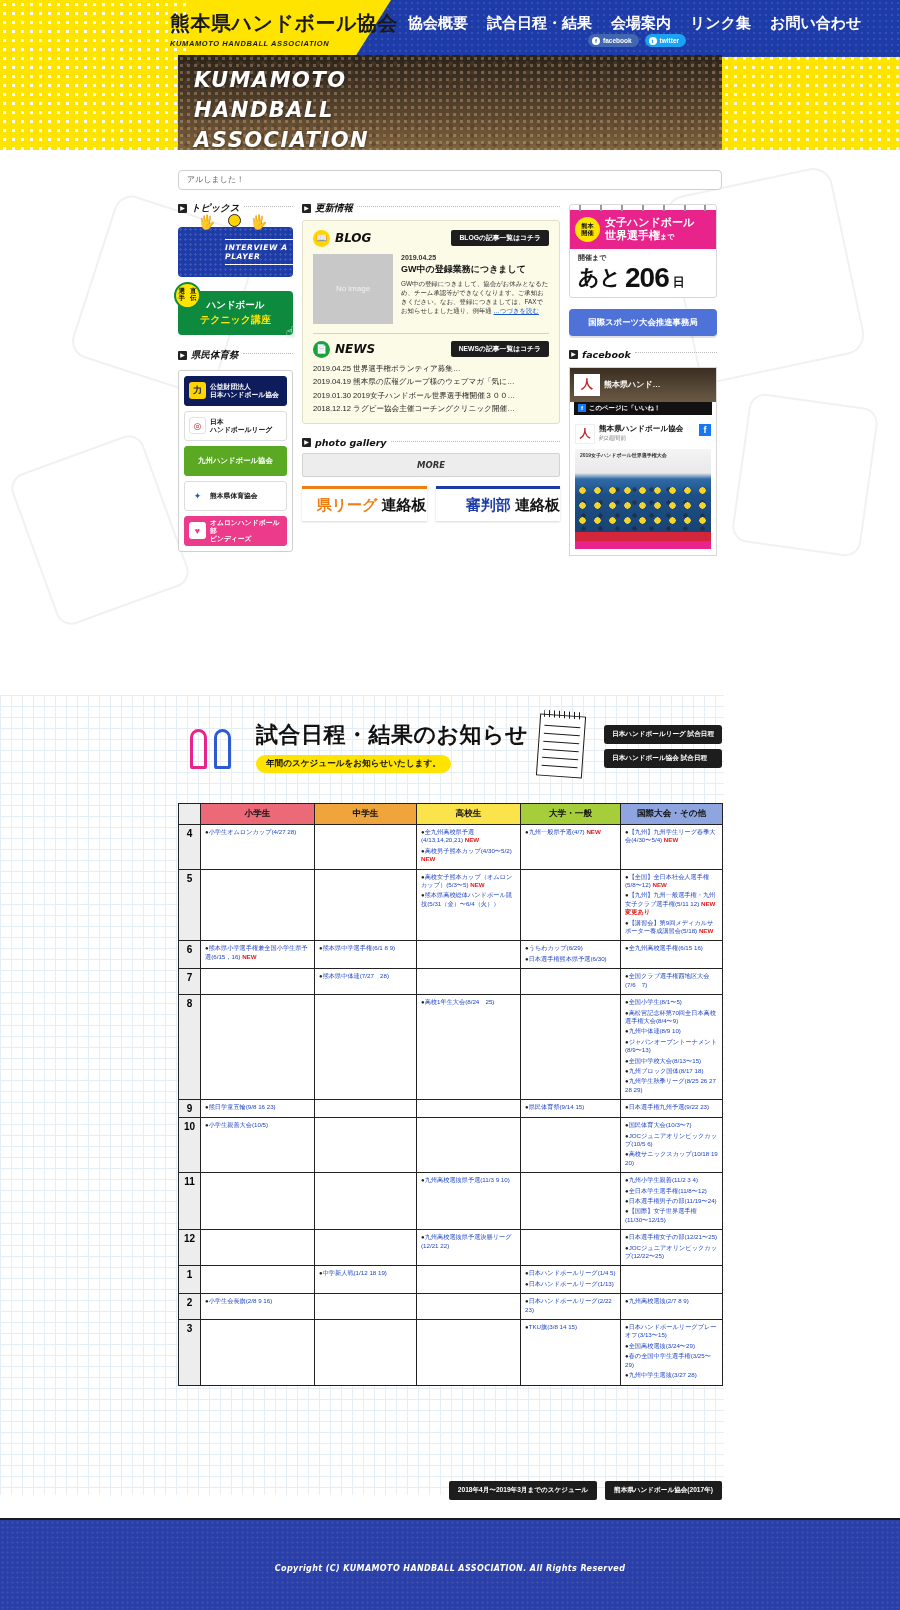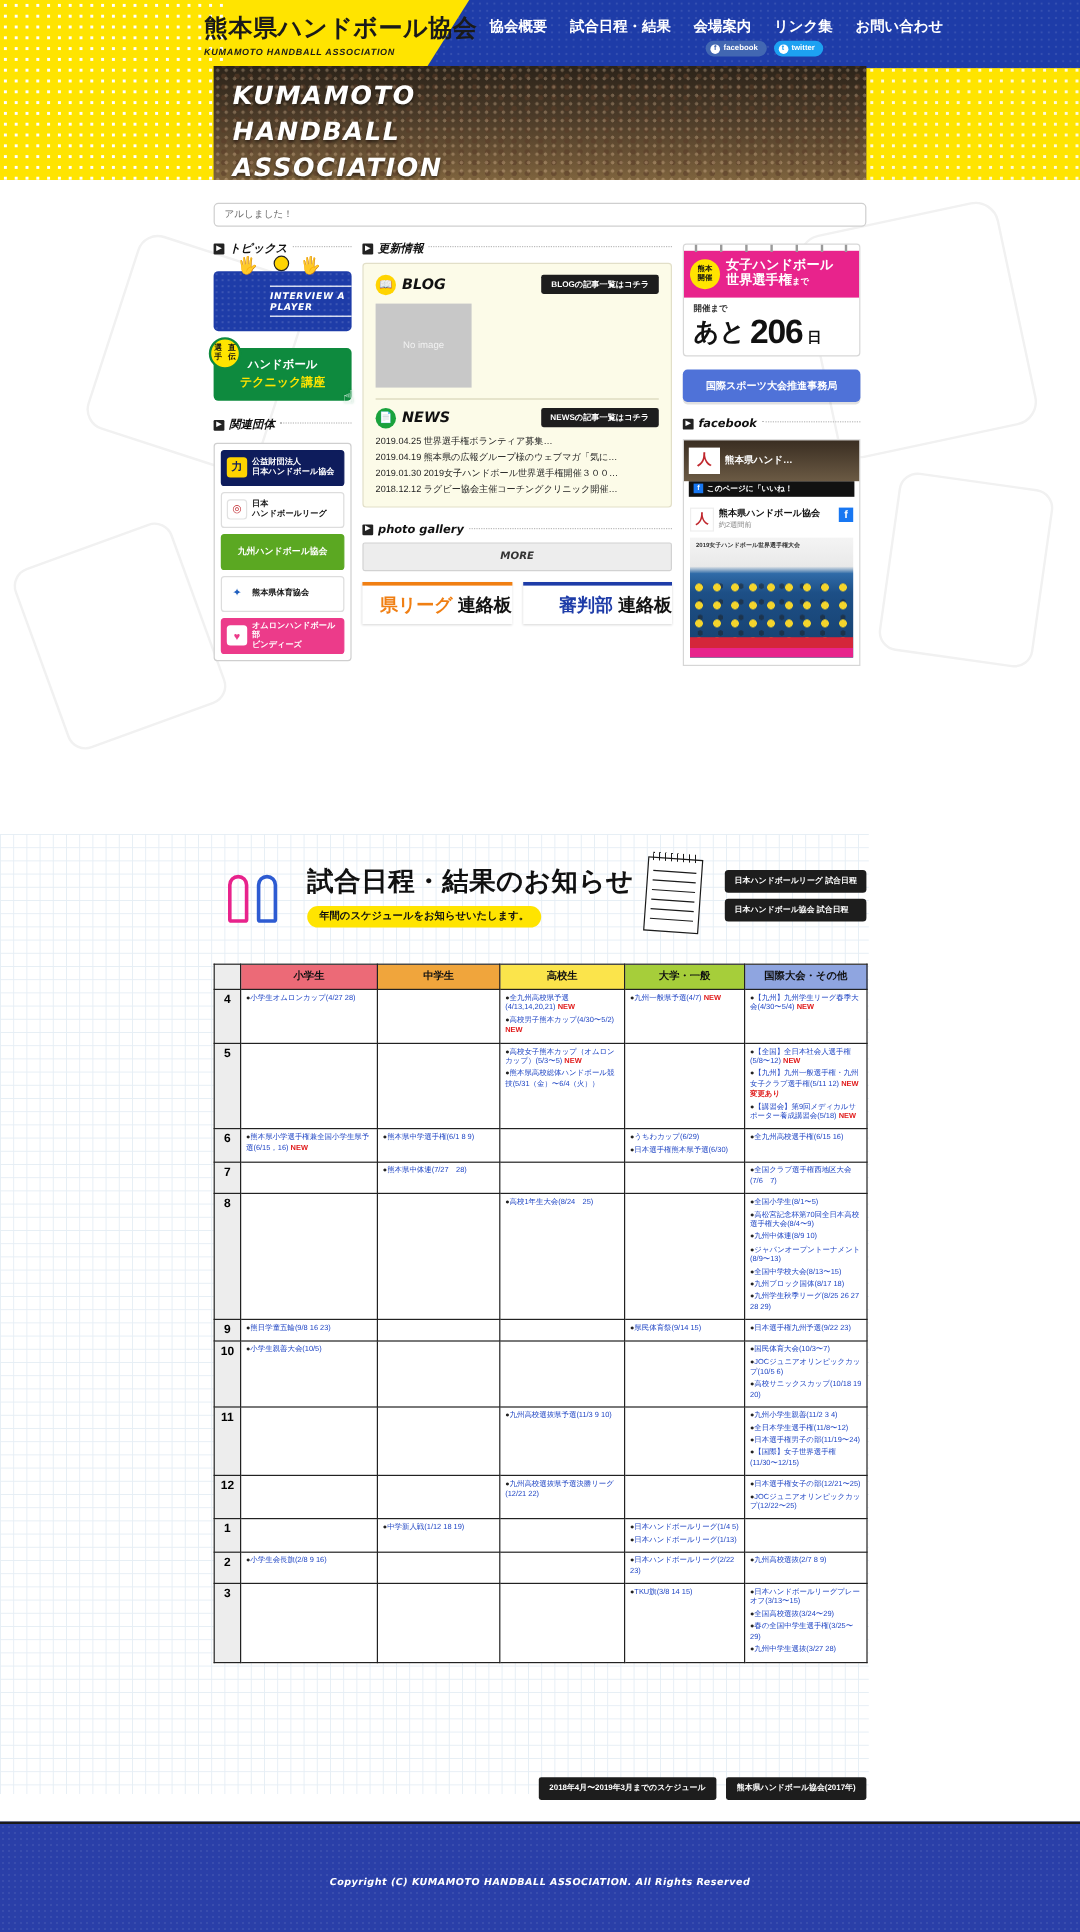--- a/index.html
+++ b/index.html
@@ -45,21 +45,21 @@
   .logo-jp {
     font-size: 20px; font-weight: bold; color: #1a1a1a; letter-spacing: .5px;
     font-family: "DejaVu Sans", sans-serif;
   }
   .logo-en {
     font-size: 7.5px; font-weight: bold; color: #1a1a1a; letter-spacing: .6px;
     font-style: italic; margin-top: 2px;
   }
   .nav { position: absolute; left: 408px; top: 14px; z-index: 6; display: flex; gap: 19px; }
   .nav a {
-    color: #ffffff; font-size: 12px; font-weight: bold; text-decoration: none;
+    color: #ffffff; font-size: 15px; font-weight: bold; text-decoration: none;
     font-family: "DejaVu Sans", sans-serif;
   }
   .social { position: absolute; left: 588px; top: 34px; z-index: 6; display: flex; gap: 6px; }
   .sbtn {
     display: flex; align-items: center; gap: 3px;
     border-radius: 9px; padding: 1px 7px 1px 4px; height: 13px;
     font-size: 6.5px; font-weight: bold; color: #fff;
   }
   .sbtn.fb { background: #4267B2; }
   .sbtn.tw { background: #1DA1F2; }
@@ -455,21 +455,21 @@
           <span>選手</span>
           <span>直伝</span>
         </div>
         <div class="l1">ハンドボール</div>
         <div class="l2">テクニック講座</div>
         <span class="cursor-hand">☝</span>
       </div>
 
       <div class="sec-head" style="margin-top:14px">
         <span class="mk">▶</span>
-        <span class="tt">関連団体</span>
+        <span class="tt">県民体育祭</span>
         <span class="dots"></span>
       </div>
 
       <div class="orgbox">
         <div class="orgitem navy">
           <span class="ologo y">力</span>
           <span class="ol">
             <span>公益財団法人</span><br><span>日本ハンドボール協会</span>
           </span>
         </div>
@@ -506,20 +506,28 @@
         <div class="blog-head">
           <div class="blog-title">
             <span class="circ-ic y">📖</span>
             <span class="lab">BLOG</span>
           </div>
           <span class="pill">BLOGの記事一覧はコチラ</span>
         </div>
 
         <div class="blog-body">
           <div class="noimg">No image</div>
+          <div>
+            <div class="bdate">2019.04.25</div>
+            <div class="btitle">GW中の登録業務につきまして</div>
+            <div class="bdesc">
+              <span>GW中の登録につきまして、協会がお休みとなるため、チーム承認等ができなくなります。ご承知おきください。なお、登録につきましては、FAXでお知らせしました通り、例年通</span>
+              <a href="#">…つづきを読む</a>
+            </div>
+          </div>
         </div>
 
         <div class="rule"></div>
 
         <div class="blog-head">
           <div class="blog-title">
             <span class="circ-ic g">📄</span>
             <span class="lab">NEWS</span>
           </div>
           <span class="pill">NEWSの記事一覧はコチラ</span>

